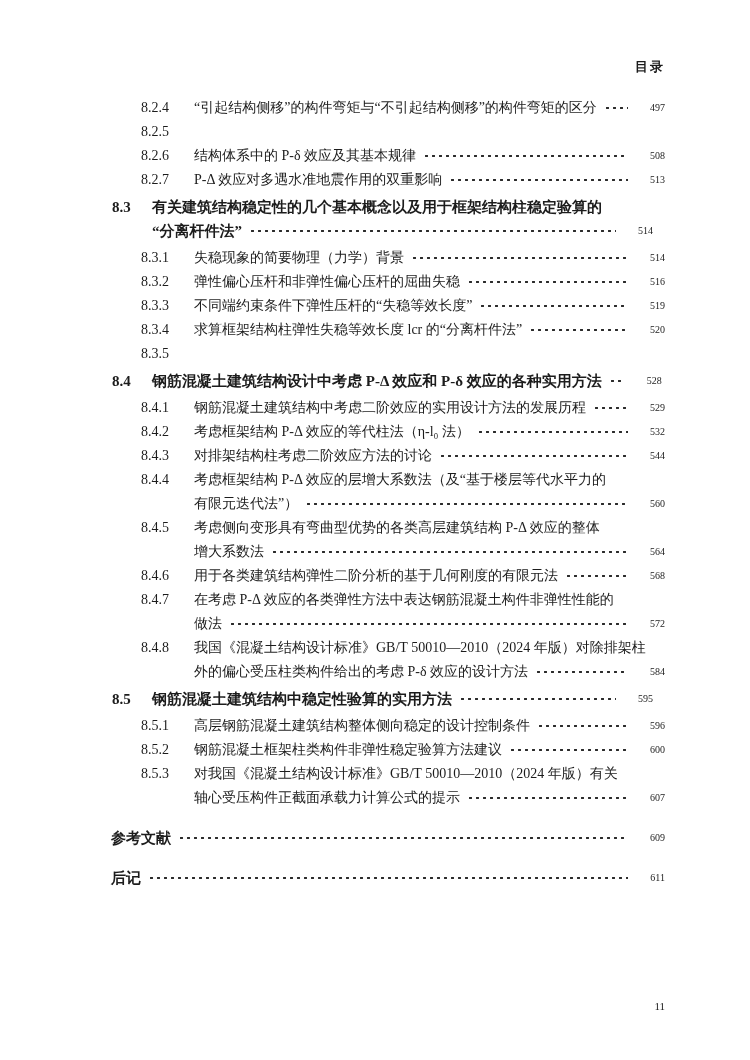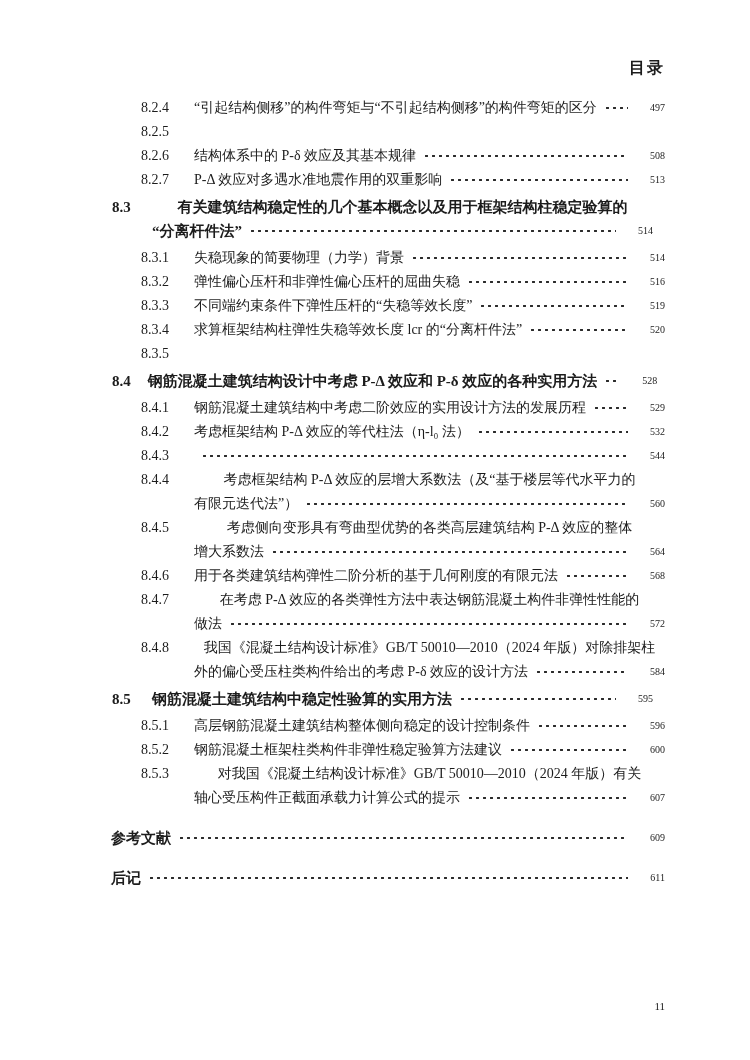--- a/index.html
+++ b/index.html
@@ -13,21 +13,21 @@
     position: relative;
     width: 750px;
     height: 1060px;
     background: #ffffff;
     overflow: hidden;
   }
   .running-header {
     position: absolute;
     top: 58px;
     right: 85px;
-    font-size: 16px;
+    font-size: 13px;
     font-weight: bold;
     letter-spacing: 2px;
   }
   .toc {
     position: absolute;
     top: 96px;
     left: 85px;
     right: 85px;
   }
   .entry {
@@ -60,21 +60,20 @@
   }
   .title-block {
     flex: 1 1 auto;
     display: flex;
     flex-direction: column;
     min-width: 0;
   }
   .title-line {
     display: flex;
     align-items: stretch;
-    justify-content: center;
   }
   .title-line .txt {
     flex: 0 1 auto;
     white-space: nowrap;
   }
   .title-line .dots {
     flex: 1 1 auto;
     min-width: 16px;
     margin: 0 5px 0 7px;
     background-image: radial-gradient(circle, #2a2a2a 1.1px, transparent 1.5px);
@@ -219,20 +218,21 @@
             <span class="txt">考虑框架结构 P-Δ 效应的等代柱法（η-l₀ 法）</span>
             <span class="dots"></span>
             <span class="pg">532</span>
           </div>
         </div>
   </div>
       <div class="entry level-2">
     <span class="num">8.4.3</span>
     <div class="title-block">
           <div class="title-line">
+            <span class="txt">对排架结构柱考虑二阶效应方法的讨论</span>
             <span class="dots"></span>
             <span class="pg">544</span>
           </div>
         </div>
   </div>
       <div class="entry level-2">
     <span class="num">8.4.4</span>
     <div class="title-block">
           <div class="title-line">
             <span class="txt">考虑框架结构 P-Δ 效应的层增大系数法（及“基于楼层等代水平力的</span>

